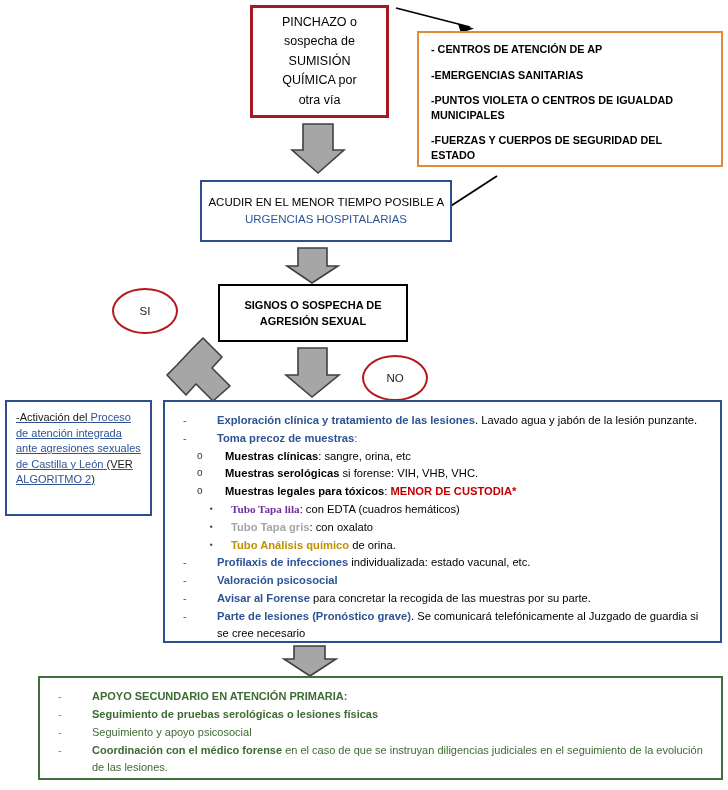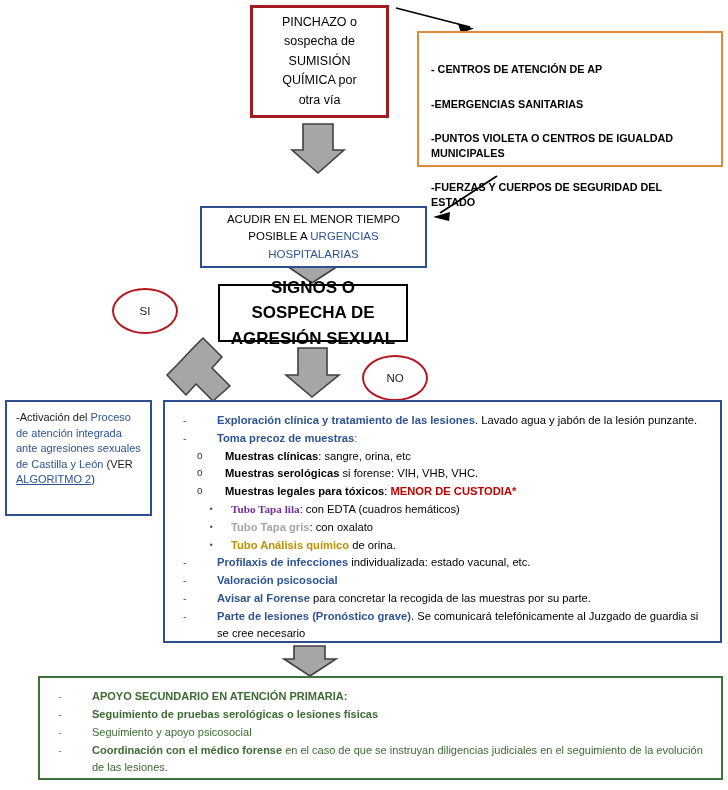--- a/index.html
+++ b/index.html
@@ -31,43 +31,42 @@
 
   
   #node-derivacion {
     left: 417px; top: 31px; width: 306px; height: 136px;
     border: 2px solid #e08b3a;
     padding: 9px 12px;
     font-size: 10.8px;
     font-weight: bold;
     line-height: 1.35;
   }
-  #node-derivacion .oline { margin-bottom: 11px; margin-top: 20px; }
+  #node-derivacion .oline { margin-bottom: 11px; }
   #node-derivacion .oline:last-child { margin-bottom: 0; }
 
   
   #node-acudir {
-    left: 200px; top: 180px; width: 227px; height: 62px;
+    left: 200px; top: 180px; width: 252px; height: 62px;
     border: 2px solid #2d4f8e;
     display: flex; align-items: center; justify-content: center;
     text-align: center;
     font-size: 11.5px;
     line-height: 1.5;
     padding: 3px 6px;
-    margin-top: 26px;
   }
   .blue-txt { color: #2e5395; }
 
   
   #node-signos {
     left: 218px; top: 284px; width: 190px; height: 58px;
     border: 2px solid #000;
     display: flex; align-items: center; justify-content: center;
     text-align: center;
-    font-size: 17px; font-weight: bold;
+    font-size: 11px; font-weight: bold;
     line-height: 1.5;
     padding: 3px 6px;
   }
 
   
   .ellipse {
     position: absolute;
     border: 2px solid #b3181f;
     border-radius: 50%;
     background: #fff;
@@ -79,20 +78,21 @@
   #label-no { left: 362px; top: 355px; width: 62px; height: 42px; }
 
   
   #node-activacion {
     left: 5px; top: 400px; width: 147px; height: 116px;
     border: 2px solid #2d4f8e;
     padding: 8px 9px;
     font-size: 11px;
     line-height: 1.42;
     color: #2e5395;
+    text-decoration: underline;
   }
   #node-activacion .first-line { color: #1a1a1a; }
   #node-activacion .ver-line { color: #1a1a1a; }
   #node-activacion u { color: #2e5395; text-decoration: underline; }
 
   
   #node-protocolo {
     left: 163px; top: 400px; width: 559px; height: 243px;
     border: 2px solid #2d4f8e;
     padding: 10px 10px 8px 10px;

